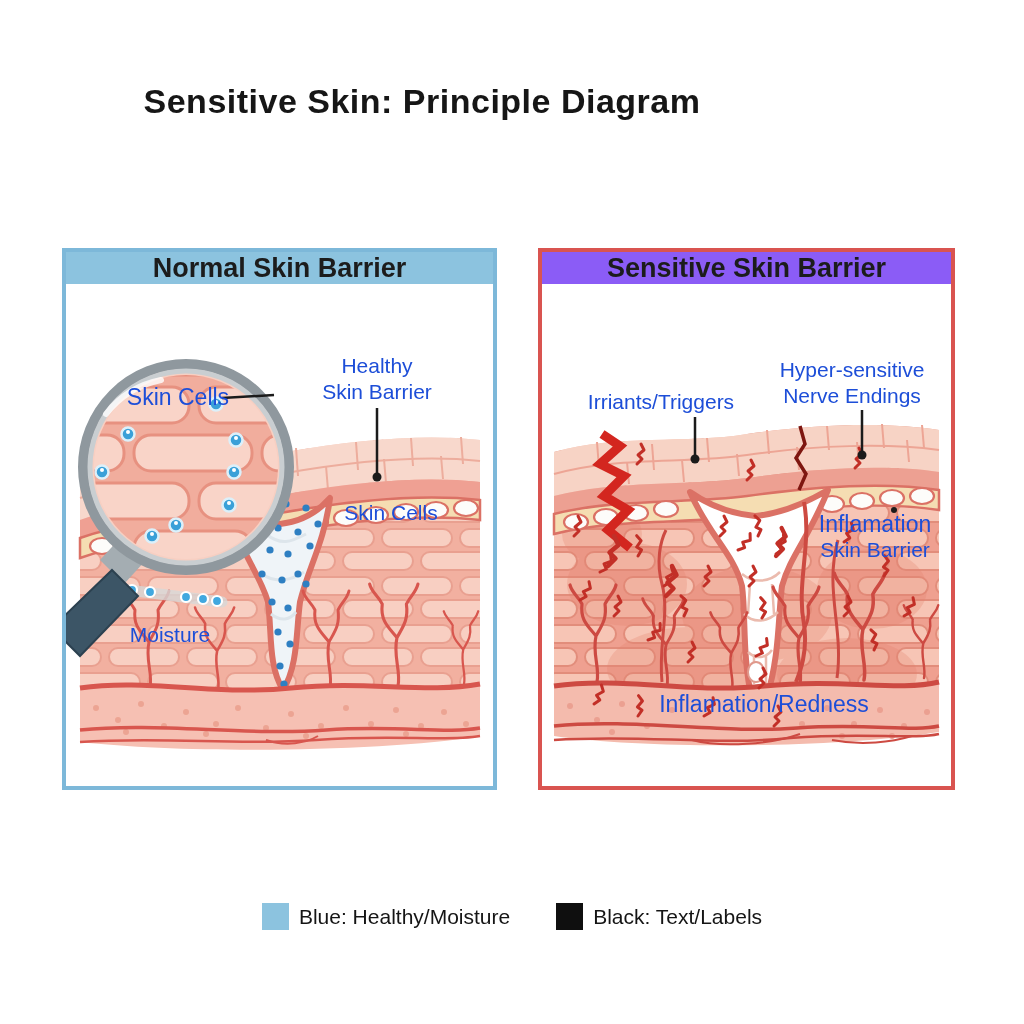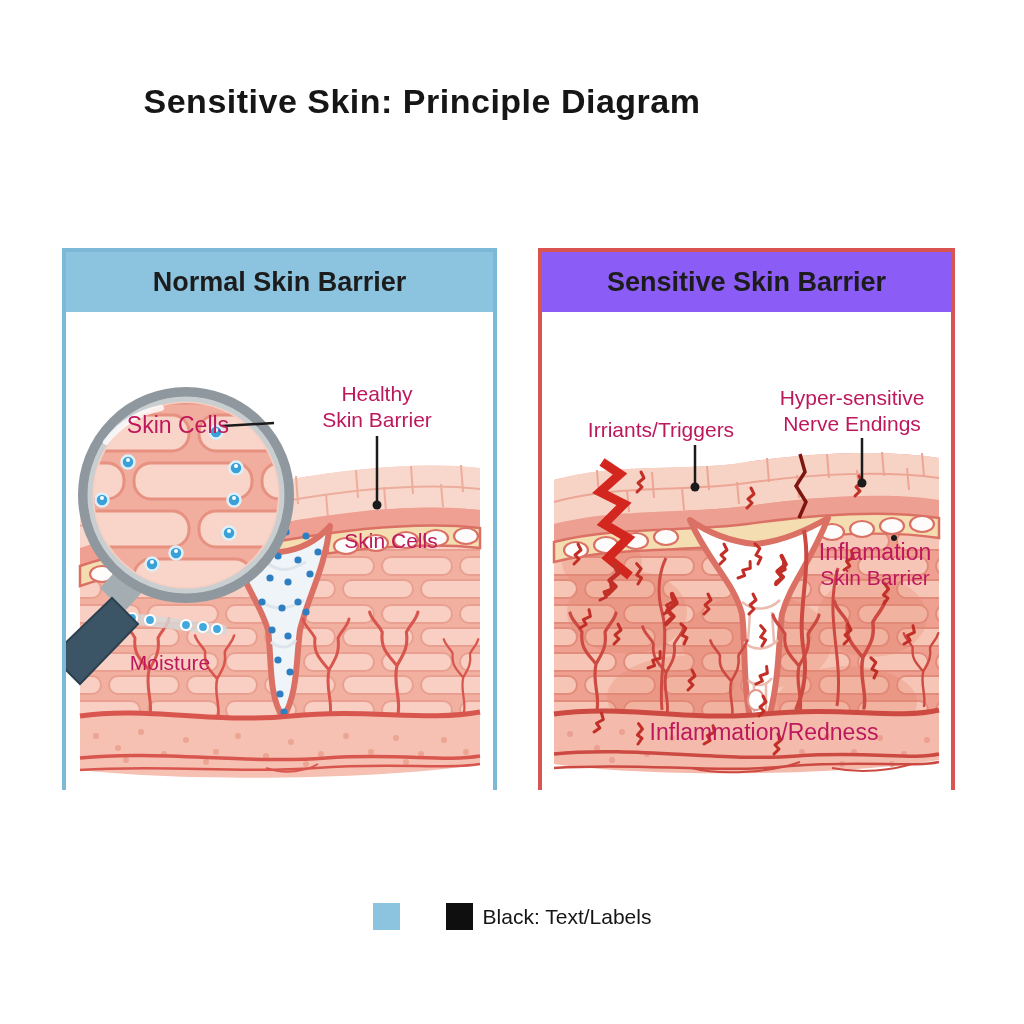--- a/index.html
+++ b/index.html
@@ -8,30 +8,30 @@
     font-family:"Liberation Sans", sans-serif;color:#1b1b1b;overflow:hidden;
   }
   .page-title{
     position:absolute;top:82px;left:0;width:844px;text-align:center;
     font-size:34px;font-weight:700;letter-spacing:0.5px;color:#161616;
   }
   .panel{position:absolute;top:248px;height:542px;box-sizing:border-box;background:#fff;}
   .panel-blue{left:62px;width:435px;border:4px solid #7db8d9;}
   .panel-red{left:538px;width:417px;border:4px solid #d95450;}
   .panel-header{
-    height:60px;display:flex;align-items:center;justify-content:center;
+    height:32px;display:flex;align-items:center;justify-content:center;
     font-size:27px;font-weight:700;color:#1c1c1c;
   }
   .panel-blue .panel-header{background:#8cc3df;}
   .panel-red .panel-header{background:#8b5cf6;}
   .panel-body{position:relative;width:100%;height:490px;background:#fff;overflow:hidden;}
   .panel-body svg{position:absolute;left:0;top:0;}
   .lbl{
     position:absolute;transform:translate(-50%,-50%);white-space:nowrap;
-    font-size:21px;color:#be185d;text-align:center;line-height:26px;
+    font-size:21px;color:#1d4ed8;text-align:center;line-height:26px;
   }
   .lbl-big{font-size:23px;}
   .legend{
     position:absolute;top:903px;left:0;width:1024px;
     display:flex;justify-content:center;align-items:center;gap:46px;
   }
   .legend-item{display:flex;align-items:center;gap:10px;font-size:21px;color:#151515;}
   .swatch{width:27px;height:27px;display:inline-block;}
   .swatch-blue{background:#8cc3df;}
   .swatch-red{background:#e8696b;}
@@ -372,25 +372,26 @@
 
     <div class="lbl" style="left:119px;top:118px;">Irriants/Triggers</div>
     <div class="lbl" style="left:310px;top:99px;">
       <div>Hyper-sensitive</div>
       <div>Nerve Endings</div>
     </div>
     <div class="lbl" style="left:333px;top:253px;">
       <div class="lbl-big">Inflamation</div>
       <div>Skin Barrier</div>
     </div>
-    <div class="lbl lbl-big" style="left:222px;top:420px;">Inflammation/Redness</div>
+    <div class="lbl lbl-big" style="left:222px;top:420px;">Inflamation/Redness</div>
   </div>
 </div>
 
 <div class="legend">
   <div class="legend-item">
     <span class="swatch swatch-blue"></span>
+    <span>Blue: Healthy/Moisture</span>
   </div>
   <div class="legend-item">
     <span class="swatch swatch-black"></span>
     <span>Black: Text/Labels</span>
   </div>
 </div>
 
 </body></html>

